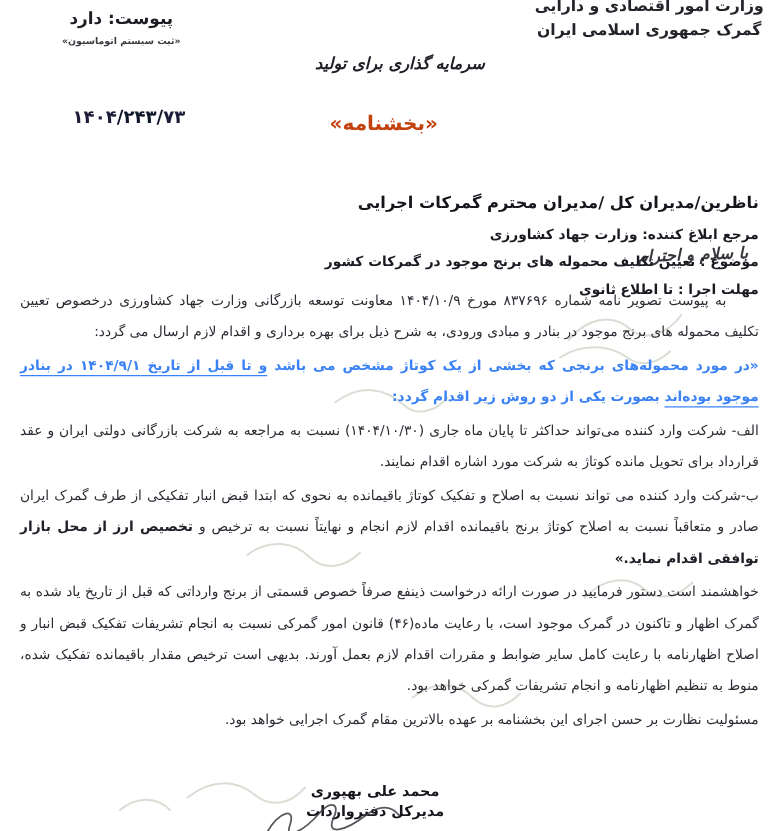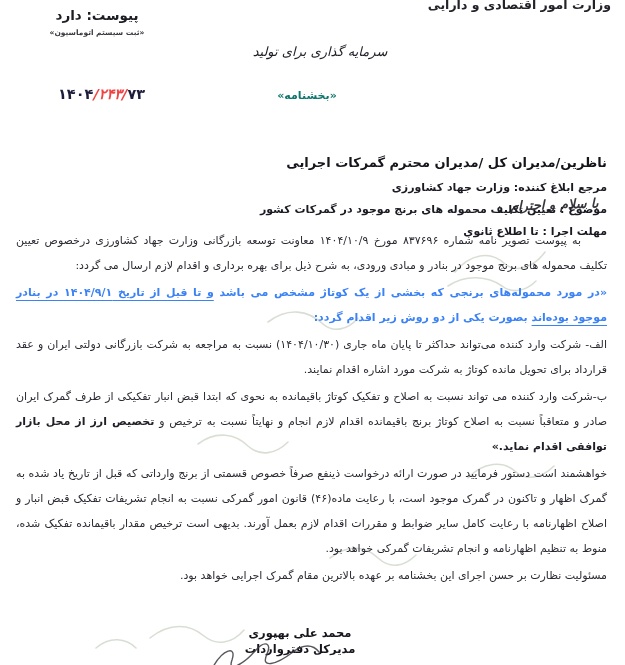--- a/index.html
+++ b/index.html
@@ -15,28 +15,28 @@
   .wm{position:absolute;inset:0;z-index:0;pointer-events:none;}
   .layer{position:absolute;inset:0;z-index:1;}
 
   .org{position:absolute;top:-5px;right:14px;text-align:center;
        font-weight:700;font-size:12.5px;line-height:19px;color:#23232a;}
   .attach{position:absolute;top:7px;left:22px;width:150px;text-align:center;color:#1d1d24;}
   .attach .main{font-weight:700;font-size:13.5px;}
   .attach .note{font-size:7.5px;margin-top:5px;font-weight:700;color:#3a3a40;}
 
   .slogan{position:absolute;top:44px;left:160px;width:320px;text-align:center;
-          font-size:13px;font-weight:400;font-style:italic;color:#1e1e26;}
+          font-size:13px;font-weight:700;font-style:italic;color:#1e1e26;}
 
   .docnum{position:absolute;top:86px;left:58px;font-size:14.5px;font-weight:700;
           color:#1d1d3a;direction:ltr;letter-spacing:.5px;}
-  .docnum .red{color:#ef4444;font-style:italic;}
+  .docnum .red{color:#0f172a;}
 
   .doctype{position:absolute;top:89px;left:242px;width:130px;text-align:center;
-           font-size:11px;font-weight:700;color:#0f766e;}
+           font-size:16px;font-weight:700;color:#c2410c;}
 
   .meta{position:absolute;top:107px;right:18px;left:18px;}
   .recipients{font-size:13px;font-weight:700;color:#15151c;margin-bottom:7px;margin-top:48px;}
   .meta-line{font-size:11px;font-weight:700;color:#1a1a22;line-height:22px;}
 
   .salutation{position:absolute;top:197px;right:26px;font-size:13px;font-style:italic;
               font-weight:700;transform:rotate(-2deg);color:#26262c;opacity:.92;}
 
   .bodytext{position:absolute;top:228px;right:18px;left:16px;font-size:11px;
             line-height:25px;text-align:justify;color:#2b2b33;}
@@ -65,20 +65,21 @@
       <path d="M330,558 c18,-14 36,-12 48,0 c12,11 26,9 38,-3"></path>
       <path d="M150,638 c20,-16 40,-14 54,-2 c12,10 28,8 40,-6"></path>
       <path d="M96,648 c14,-12 30,-10 40,0"></path>
     </g>
   </svg>
 
   <div class="layer">
 
     <div class="org">
       <div>وزارت امور اقتصادی و دارایی</div>
+      <div>گمرک جمهوری اسلامی ایران</div>
     </div>
 
     <div class="attach">
       <div class="main">پیوست: دارد</div>
       <div class="note">«ثبت سیستم اتوماسیون»</div>
     </div>
 
     <div class="slogan">سرمایه گذاری برای تولید</div>
 
     <div class="docnum">

